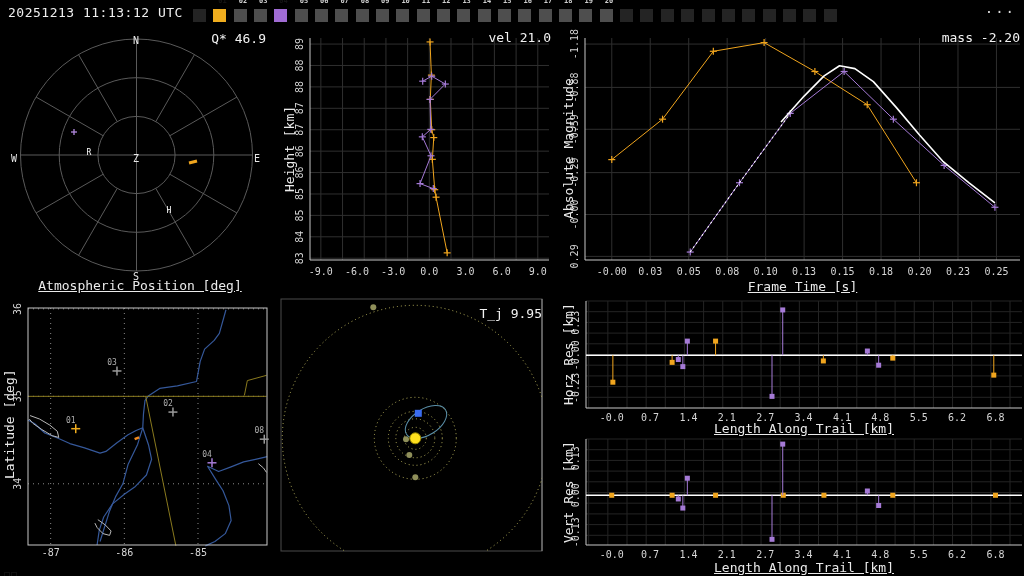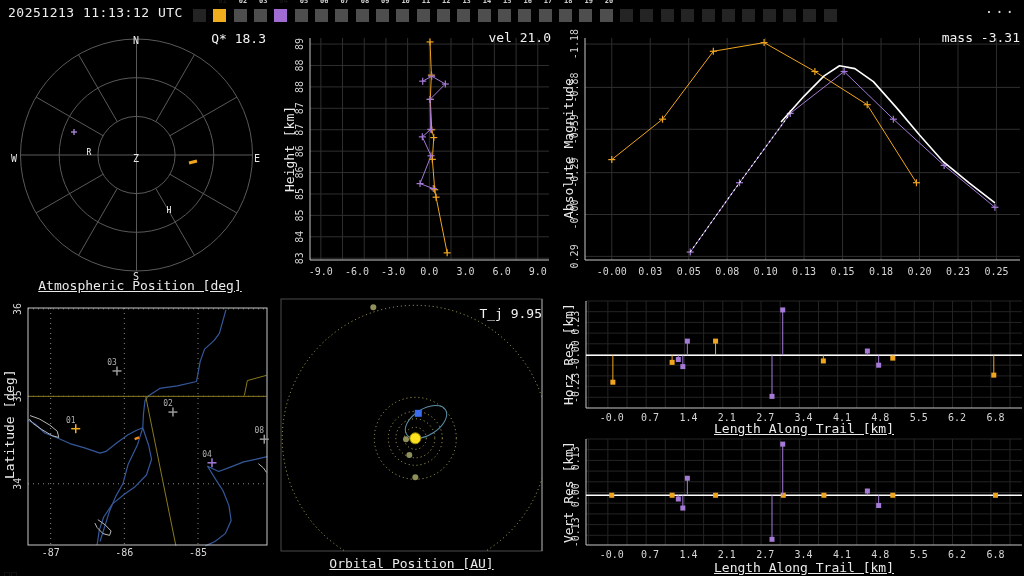--- a/index.html
+++ b/index.html
@@ -103,21 +103,21 @@
         <text x="257" y="134" fill="#e8e8e8" font-size="10" text-anchor="middle" font-family="DejaVu Sans Mono, monospace">E</text>
         <text x="136" y="252" fill="#e8e8e8" font-size="10" text-anchor="middle" font-family="DejaVu Sans Mono, monospace">S</text>
         <text x="14" y="134" fill="#e8e8e8" font-size="10" text-anchor="middle" font-family="DejaVu Sans Mono, monospace">W</text>
         <text x="136" y="134" fill="#e8e8e8" font-size="10" text-anchor="middle" font-family="DejaVu Sans Mono, monospace">Z</text>
         <text x="89" y="127" fill="#ffffff" font-size="8" text-anchor="middle" font-family="DejaVu Sans Mono, monospace">R</text>
         <text x="169" y="185" fill="#ffffff" font-size="8" text-anchor="middle" font-family="DejaVu Sans Mono, monospace">H</text>
         <line x1="71" y1="104" x2="77" y2="104" stroke="#b48ae0" stroke-width="1.3"></line>
         <line x1="74" y1="101" x2="74" y2="107" stroke="#b48ae0" stroke-width="1.3"></line>
         <line x1="189" y1="135" x2="197" y2="133" stroke="#f0a51e" stroke-width="3"></line>
       </svg>
-    <div class="annot" style="top:3px;right:14px;">Q* 18.3</div>
+    <div class="annot" style="top:3px;right:14px;">Q* 46.9</div>
     <div class="xlabel" style="left:0;right:0;bottom:5px;">Atmospheric Position [deg]</div>
   </div>
 
   <div class="panel" id="p-trail" style="left:280px;top:28px;width:280px;height:270px;">
     <svg id="svg-trail" width="280" height="270">
         <line x1="40.84720121028745" y1="10" x2="40.84720121028745" y2="232" stroke="#2f2f2f" stroke-width="1"></line>
         <line x1="62.54160363086233" y1="10" x2="62.54160363086233" y2="232" stroke="#2f2f2f" stroke-width="1"></line>
         <line x1="84.23600605143722" y1="10" x2="84.23600605143722" y2="232" stroke="#2f2f2f" stroke-width="1"></line>
         <line x1="105.93040847201212" y1="10" x2="105.93040847201212" y2="232" stroke="#2f2f2f" stroke-width="1"></line>
         <line x1="127.62481089258699" y1="10" x2="127.62481089258699" y2="232" stroke="#2f2f2f" stroke-width="1"></line>
@@ -265,21 +265,22 @@
         <line x1="284.12274495932087" y1="40.00943396226415" x2="284.12274495932087" y2="47.00943396226415" stroke="#a57ad6" stroke-width="1.2"></line>
         <line x1="329.86222143615146" y1="91.1737150292778" x2="336.86222143615146" y2="91.1737150292778" stroke="#a57ad6" stroke-width="1.2"></line>
         <line x1="333.36222143615146" y1="87.6737150292778" x2="333.36222143615146" y2="94.6737150292778" stroke="#a57ad6" stroke-width="1.2"></line>
         <line x1="380.64043155288294" y1="137.3936239427456" x2="387.64043155288294" y2="137.3936239427456" stroke="#a57ad6" stroke-width="1.2"></line>
         <line x1="384.14043155288294" y1="133.8936239427456" x2="384.14043155288294" y2="140.8936239427456" stroke="#a57ad6" stroke-width="1.2"></line>
         <line x1="431.4186416696145" y1="179.2804163955758" x2="438.4186416696145" y2="179.2804163955758" stroke="#a57ad6" stroke-width="1.2"></line>
         <line x1="434.9186416696145" y1="175.7804163955758" x2="434.9186416696145" y2="182.7804163955758" stroke="#a57ad6" stroke-width="1.2"></line>
         <polyline points="130.24938096922534,224.05595315549775 179.48885744605593,154.72608978529604 230.26706756278747,85.39622641509435" fill="none" stroke="#ffffff" stroke-width="1.1" stroke-linejoin="round" stroke-dasharray="2 3"></polyline>
         <polyline points="221.03466572338172,94.06245933636956 244.11567032189603,68.06376057254391 264.11920764060847,47.84255042290176 279.506544039618,37.73194534808067 294.89388043862755,40.62068965517241 313.35868411743905,53.62003903708522 336.43968871595337,79.61873780091086 359.5206933144677,107.06180871828236 382.60169791298205,133.060507482108 408.7601697912983,154.72608978529604 434.9186416696145,174.9472999349382" fill="none" stroke="#ffffff" stroke-width="1.6" stroke-linejoin="round"></polyline>
       </svg>
-    <div class="annot" style="top:2px;right:4px;">mass -3.31</div>
+    <div class="annot" style="top:2px;right:4px;">mass -2.20</div>
+    <div class="xlabel" style="left:25px;right:4px;bottom:4px;">Frame Time [s]</div>
     <div class="ylabel" style="left:1px;top:0;height:242px;">Absolute Magnitude</div>
   </div>
 
   <div class="panel" id="p-map" style="left:0;top:298px;width:280px;height:278px;">
     <svg id="svg-map" width="280" height="278">
         <line x1="50.68474576271234" y1="10" x2="50.68474576271234" y2="247" stroke="#8a8a8a" stroke-width="1" stroke-dasharray="1 4"></line>
         <line x1="124.33651771956895" y1="10" x2="124.33651771956895" y2="247" stroke="#8a8a8a" stroke-width="1" stroke-dasharray="1 4"></line>
         <line x1="197.98828967642555" y1="10" x2="197.98828967642555" y2="247" stroke="#8a8a8a" stroke-width="1" stroke-dasharray="1 4"></line>
         <line x1="28" y1="10.87453874538728" x2="267" y2="10.87453874538728" stroke="#8a8a8a" stroke-width="1" stroke-dasharray="1 4"></line>
         <line x1="28" y1="98.32841328413265" x2="267" y2="98.32841328413265" stroke="#8a8a8a" stroke-width="1" stroke-dasharray="1 4"></line>
@@ -339,21 +340,20 @@
           <ellipse cx="146" cy="124.00000000000001" rx="23" ry="13" fill="none" stroke="#5a8fa8" transform="rotate(-32 146 124.00000000000001)"></ellipse>
           <circle cx="126.00000000000001" cy="141.3" r="3" fill="#8f8f5a"></circle>
           <circle cx="129.3" cy="157" r="3" fill="#8f8f5a"></circle>
           <circle cx="135.3" cy="179.3" r="3" fill="#8f8f5a"></circle>
           <circle cx="93.30000000000001" cy="9.300000000000011" r="3" fill="#8f8f5a"></circle>
           <circle cx="135.3" cy="140.3" r="5.5" fill="#ffe01e" stroke="#998800"></circle>
           <rect x="134.8" y="111.80000000000001" width="7" height="7" fill="#3a6cf0"></rect>
         </g>
       </svg>
     <div class="annot" style="top:8px;right:18px;">T_j 9.95</div>
-    <div class="xlabel" style="left:0;right:17px;bottom:5px;">Orbital Position [AU]</div>
   </div>
 
   <div class="panel" id="p-horz" style="left:560px;top:298px;width:464px;height:139px;">
     <svg id="svg-horz" width="464" height="139">
         <line x1="28.7" y1="3" x2="28.7" y2="110" stroke="#242424" stroke-width="1"></line>
         <line x1="47.849999999999994" y1="3" x2="47.849999999999994" y2="110" stroke="#242424" stroke-width="1"></line>
         <line x1="67" y1="3" x2="67" y2="110" stroke="#242424" stroke-width="1"></line>
         <line x1="86.15" y1="3" x2="86.15" y2="110" stroke="#242424" stroke-width="1"></line>
         <line x1="105.30000000000001" y1="3" x2="105.30000000000001" y2="110" stroke="#242424" stroke-width="1"></line>
         <line x1="124.45000000000002" y1="3" x2="124.45000000000002" y2="110" stroke="#242424" stroke-width="1"></line>

